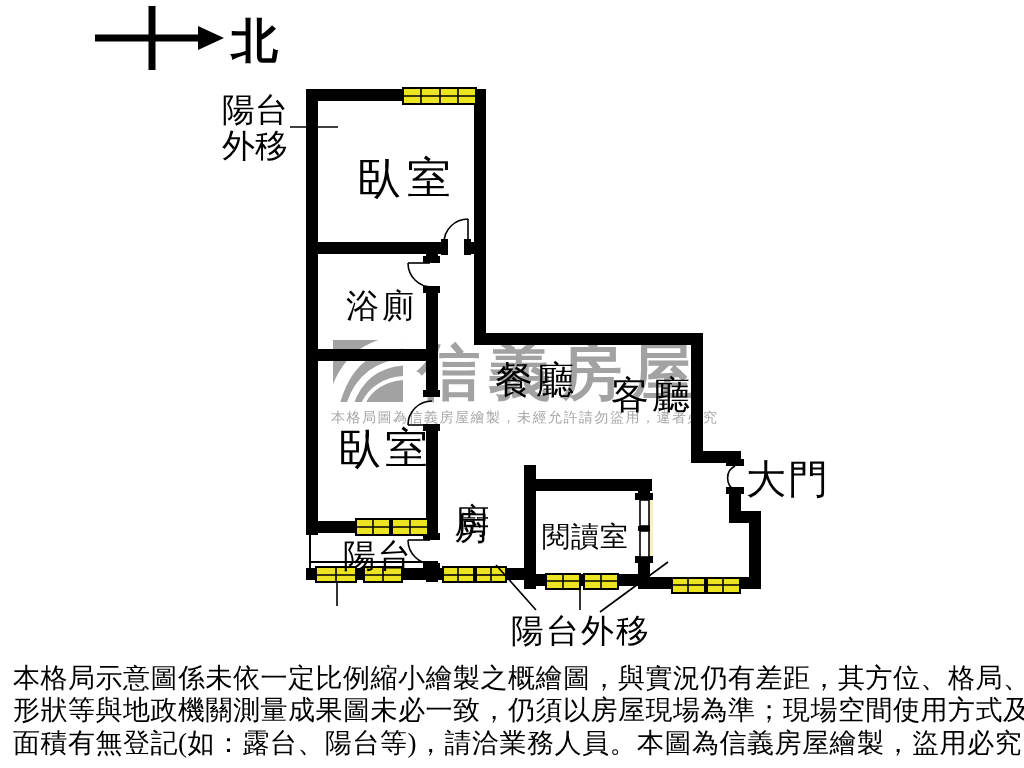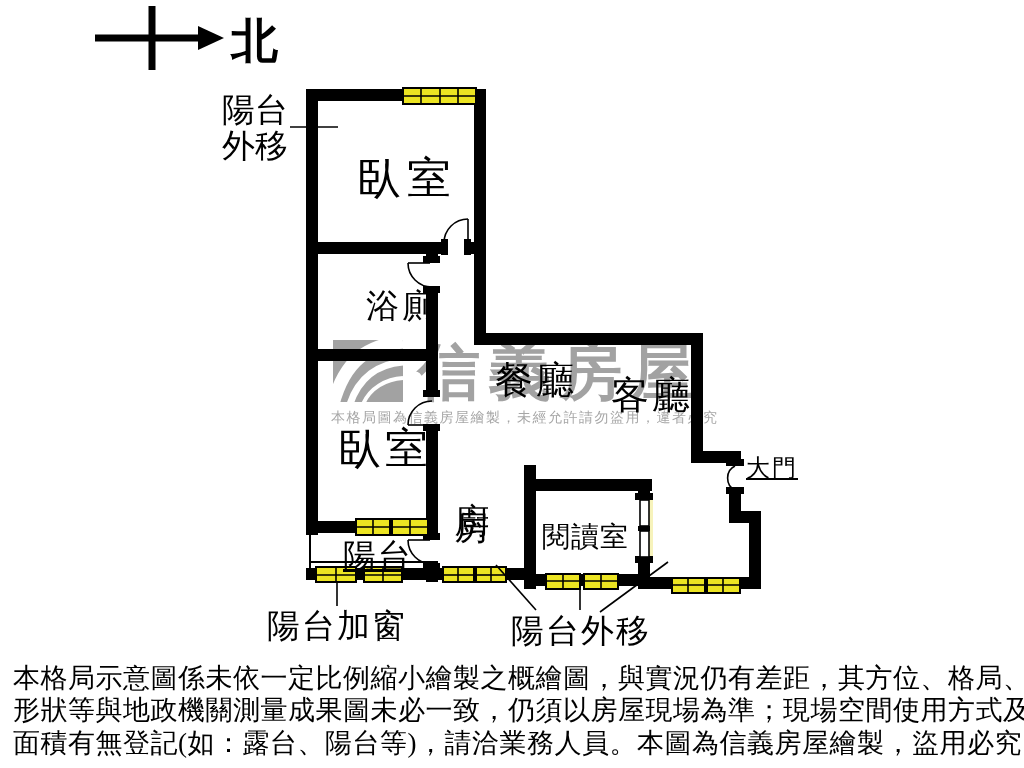--- a/index.html
+++ b/index.html
@@ -182,37 +182,36 @@
       <line class="ptr" x1="600" y1="612" x2="668" y2="562"></line>
     </g>
   </svg>
 
   <div class="lbl" style="left:231px;top:10px;font-size:47px;font-weight:bold;">北</div>
 
   <div class="lbl wrap2" style="left:222px;top:92px;width:72px;font-size:33px;line-height:36px;">陽台外移</div>
 
   <div class="lbl" style="left:357px;top:149px;font-size:44px;letter-spacing:6px;">臥室</div>
 
-  <div class="lbl" style="left:346px;top:284px;font-size:33px;letter-spacing:3px;margin-left:20px;">浴廁</div>
+  <div class="lbl" style="left:346px;top:284px;font-size:33px;letter-spacing:3px;">浴廁</div>
 
   <div class="lbl" style="left:495px;top:355px;font-size:38px;letter-spacing:3px;">餐廳</div>
 
   <div class="lbl" style="left:611px;top:370px;font-size:38px;letter-spacing:3px;">客廳</div>
 
   <div class="lbl" style="left:338px;top:420px;font-size:43px;letter-spacing:4px;">臥室</div>
 
   <div class="lbl vert" style="left:447px;top:473px;font-size:35px;letter-spacing:6px;">廚房</div>
 
   <div class="lbl" style="left:542px;top:518px;font-size:28px;letter-spacing:1px;">閱讀室</div>
 
-  <div class="lbl" style="left:746px;top:452px;font-size:24px;letter-spacing:2px;text-decoration:underline;">大門</div>
-
-  <div class="lbl" style="left:343px;top:534px;font-size:33px;letter-spacing:2px;text-decoration:underline;">陽台</div>
-
-  <div class="lbl" style="left:267px;top:604px;font-size:33px;letter-spacing:2px;">陽台加窗</div>
+  <div class="lbl" style="left:746px;top:452px;font-size:40px;letter-spacing:2px;">大門</div>
+
+  <div class="lbl" style="left:343px;top:534px;font-size:33px;letter-spacing:2px;">陽台</div>
+
 
   <div class="lbl" style="left:511px;top:609px;font-size:33px;letter-spacing:2px;">陽台外移</div>
 
   <div class="disc" style="top:660px;">本格局示意圖係未依一定比例縮小繪製之概繪圖，與實況仍有差距，其方位、格局、</div>
   <div class="disc" style="top:692px;">形狀等與地政機關測量成果圖未必一致，仍須以房屋現場為準；現場空間使用方式及</div>
   <div class="disc" style="top:725px;">面積有無登記(如：露台、陽台等)，請洽業務人員。本圖為信義房屋繪製，盜用必究。</div>
 
 </div>
 
 </body></html>

